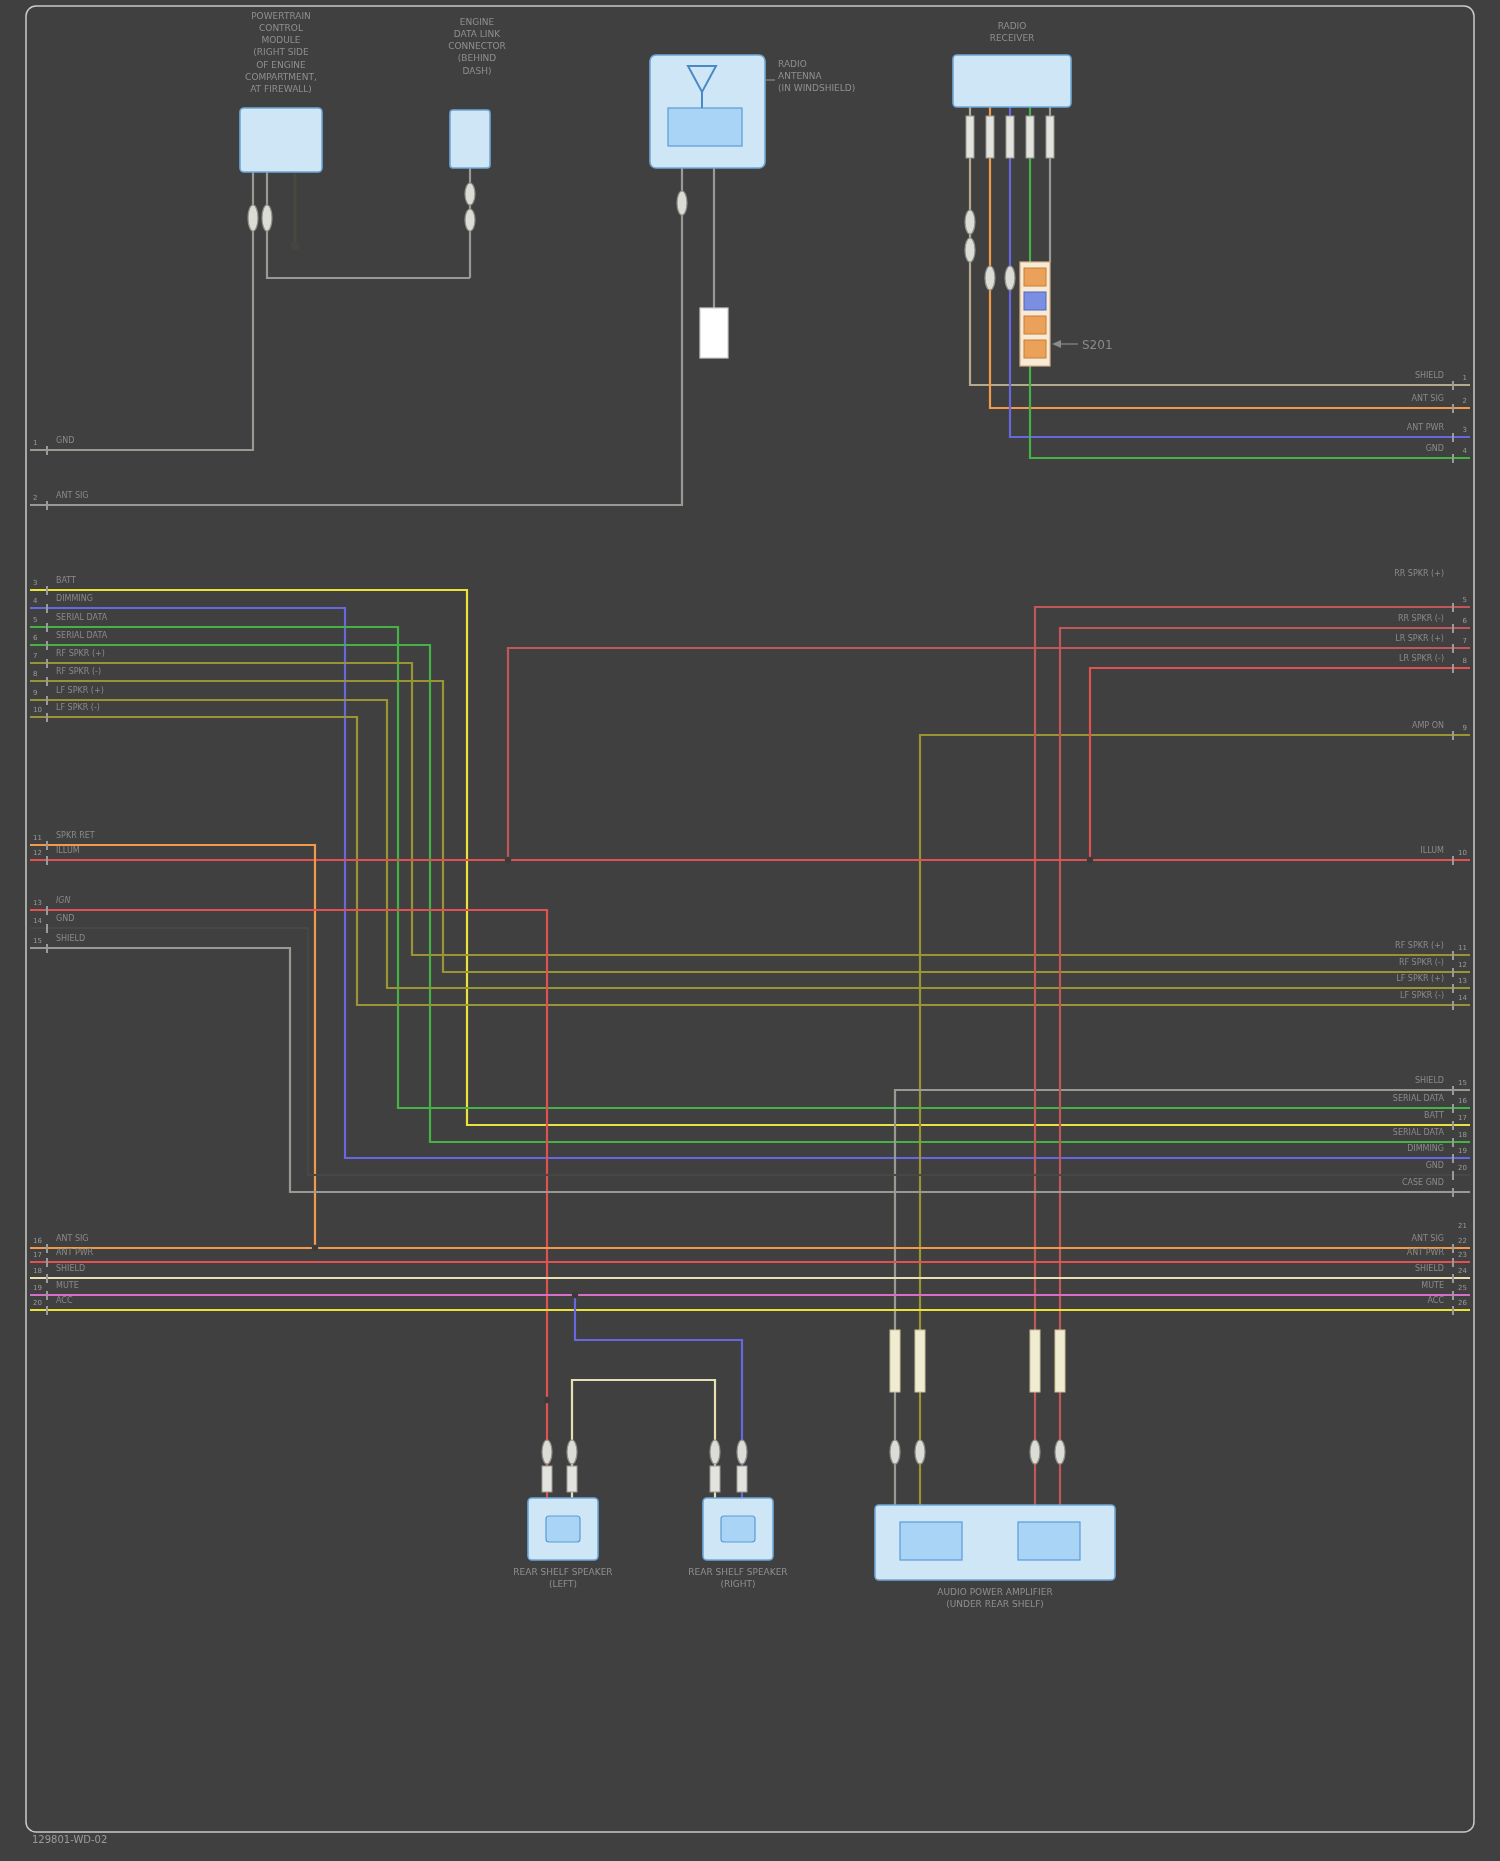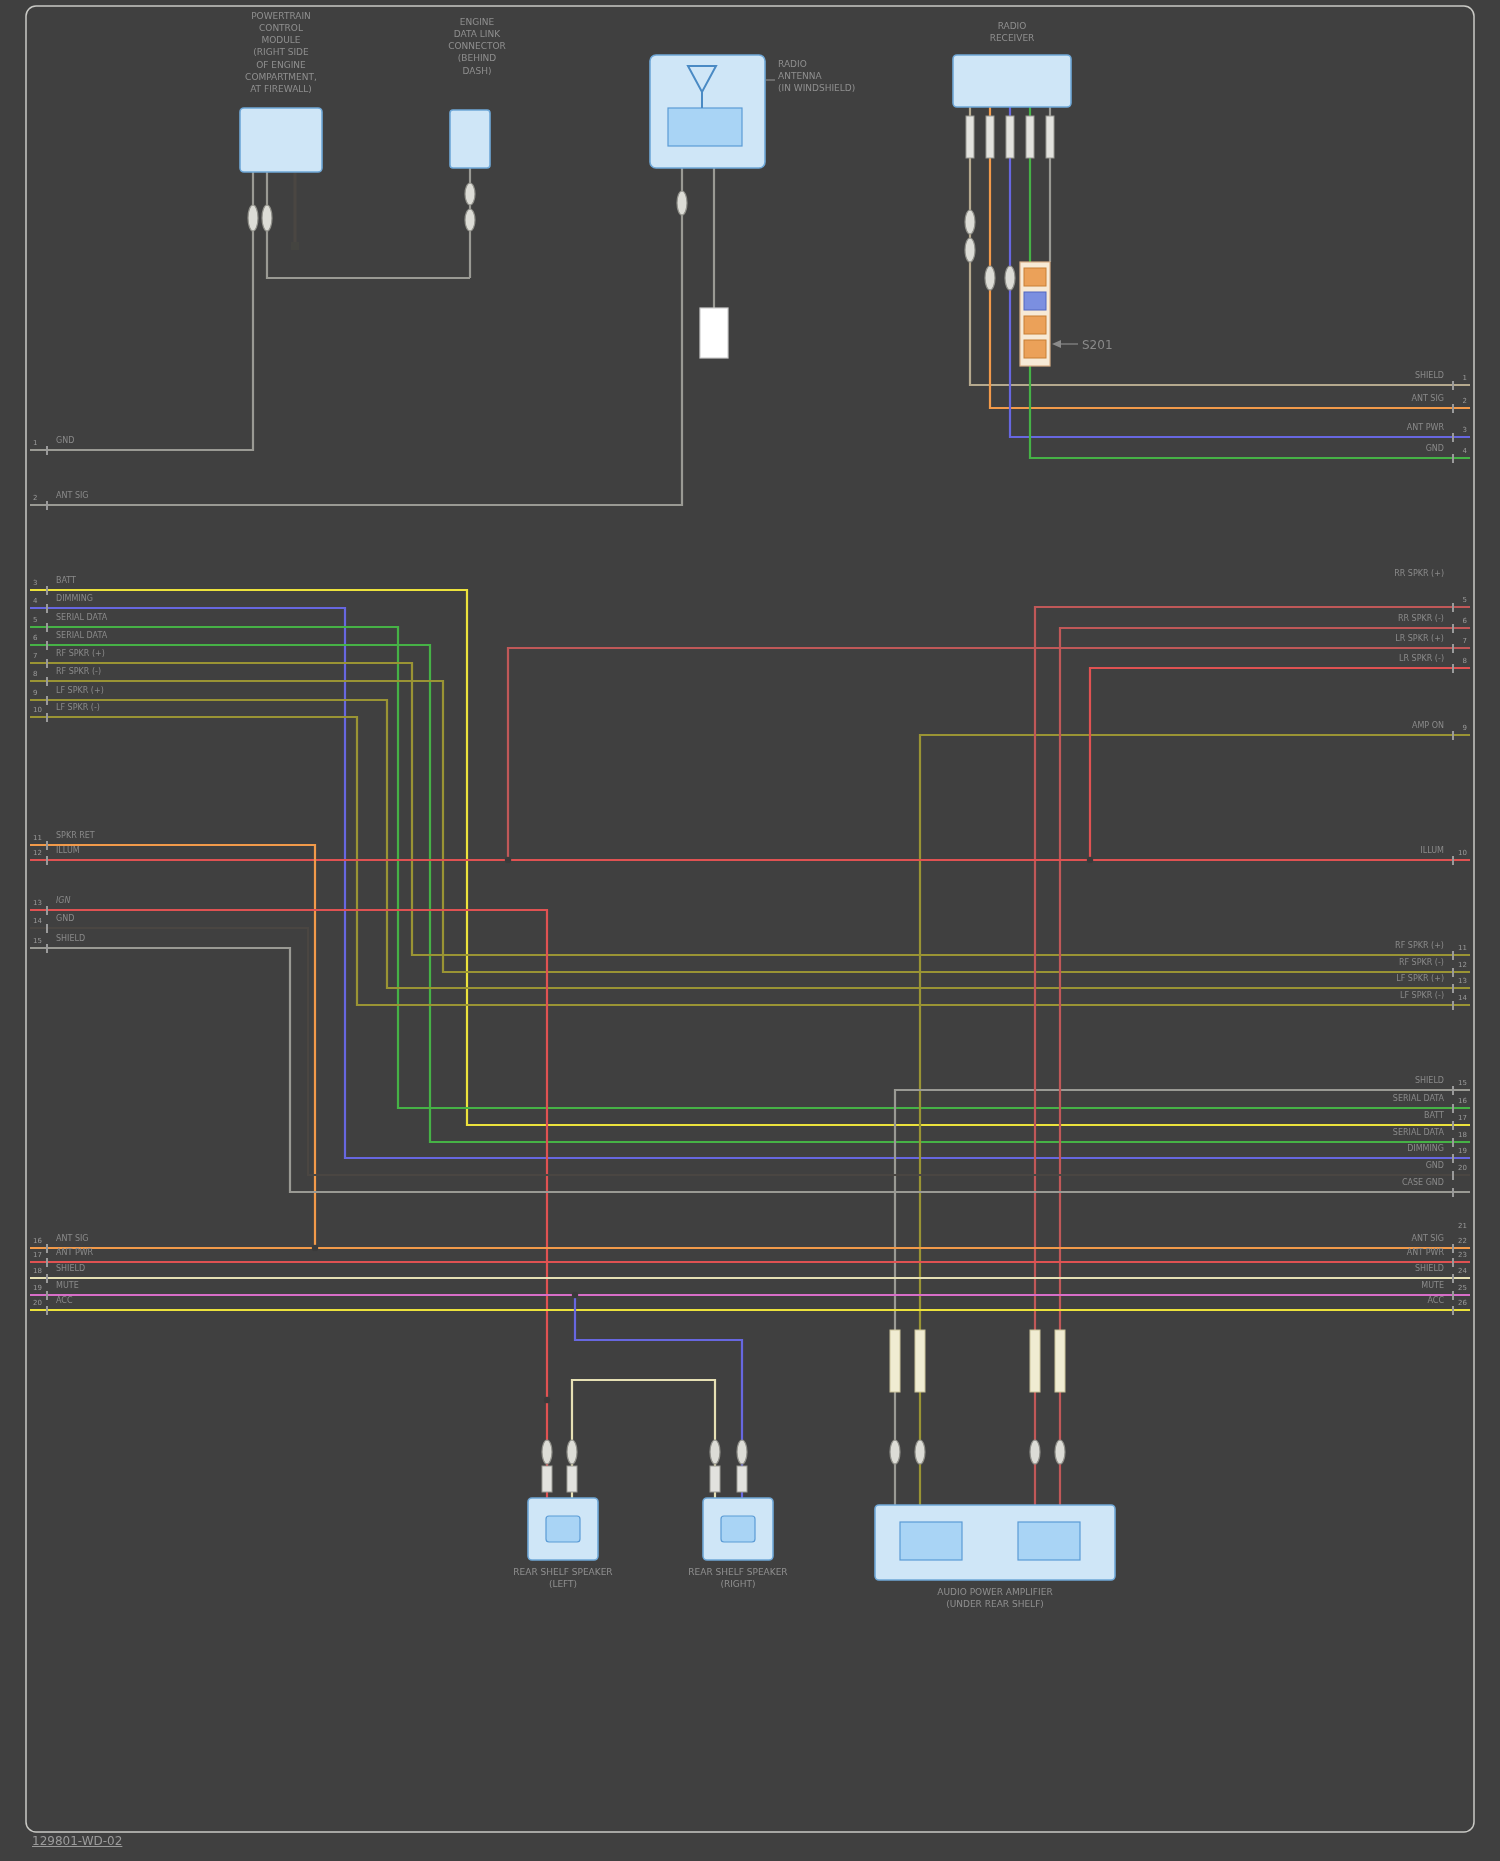--- a/index.html
+++ b/index.html
@@ -34,21 +34,21 @@
   .comp-label.left-align{text-align:left;}
   .term-label{position:absolute;font-size:8px;line-height:1;color:#8a8a8a;white-space:nowrap;}
   .term-label.left{left:56px;}
   .term-label.right{right:56px;text-align:right;}
   .term-pin{position:absolute;font-size:7px;line-height:1;color:#9a9a9a;}
   .term-pin.left{left:33px;}
   .term-pin.right{right:33px;}
   .term-tick{position:absolute;width:2px;height:9px;background:#9a9a9a;}
   .term-tick.left{left:46px;}
   .term-tick.right{right:46px;}
-  .footer-code{position:absolute;left:32px;top:1834px;font-size:12px;color:#9b9b9b;text-decoration:underline;}
+  .footer-code{position:absolute;left:32px;top:1834px;font-size:10px;color:#9b9b9b;}
   .splice-label{position:absolute;left:1082px;top:338px;font-size:12px;color:#8a8a8a;}
 </style>
 </head>
 <body>
 
 <div class="page">
 
   <svg class="layer" width="1500" height="1861" viewBox="0 0 1500 1861" xmlns="http://www.w3.org/2000/svg">
 
     <rect class="frame" x="26" y="6" width="1448" height="1826" rx="10"></rect>

